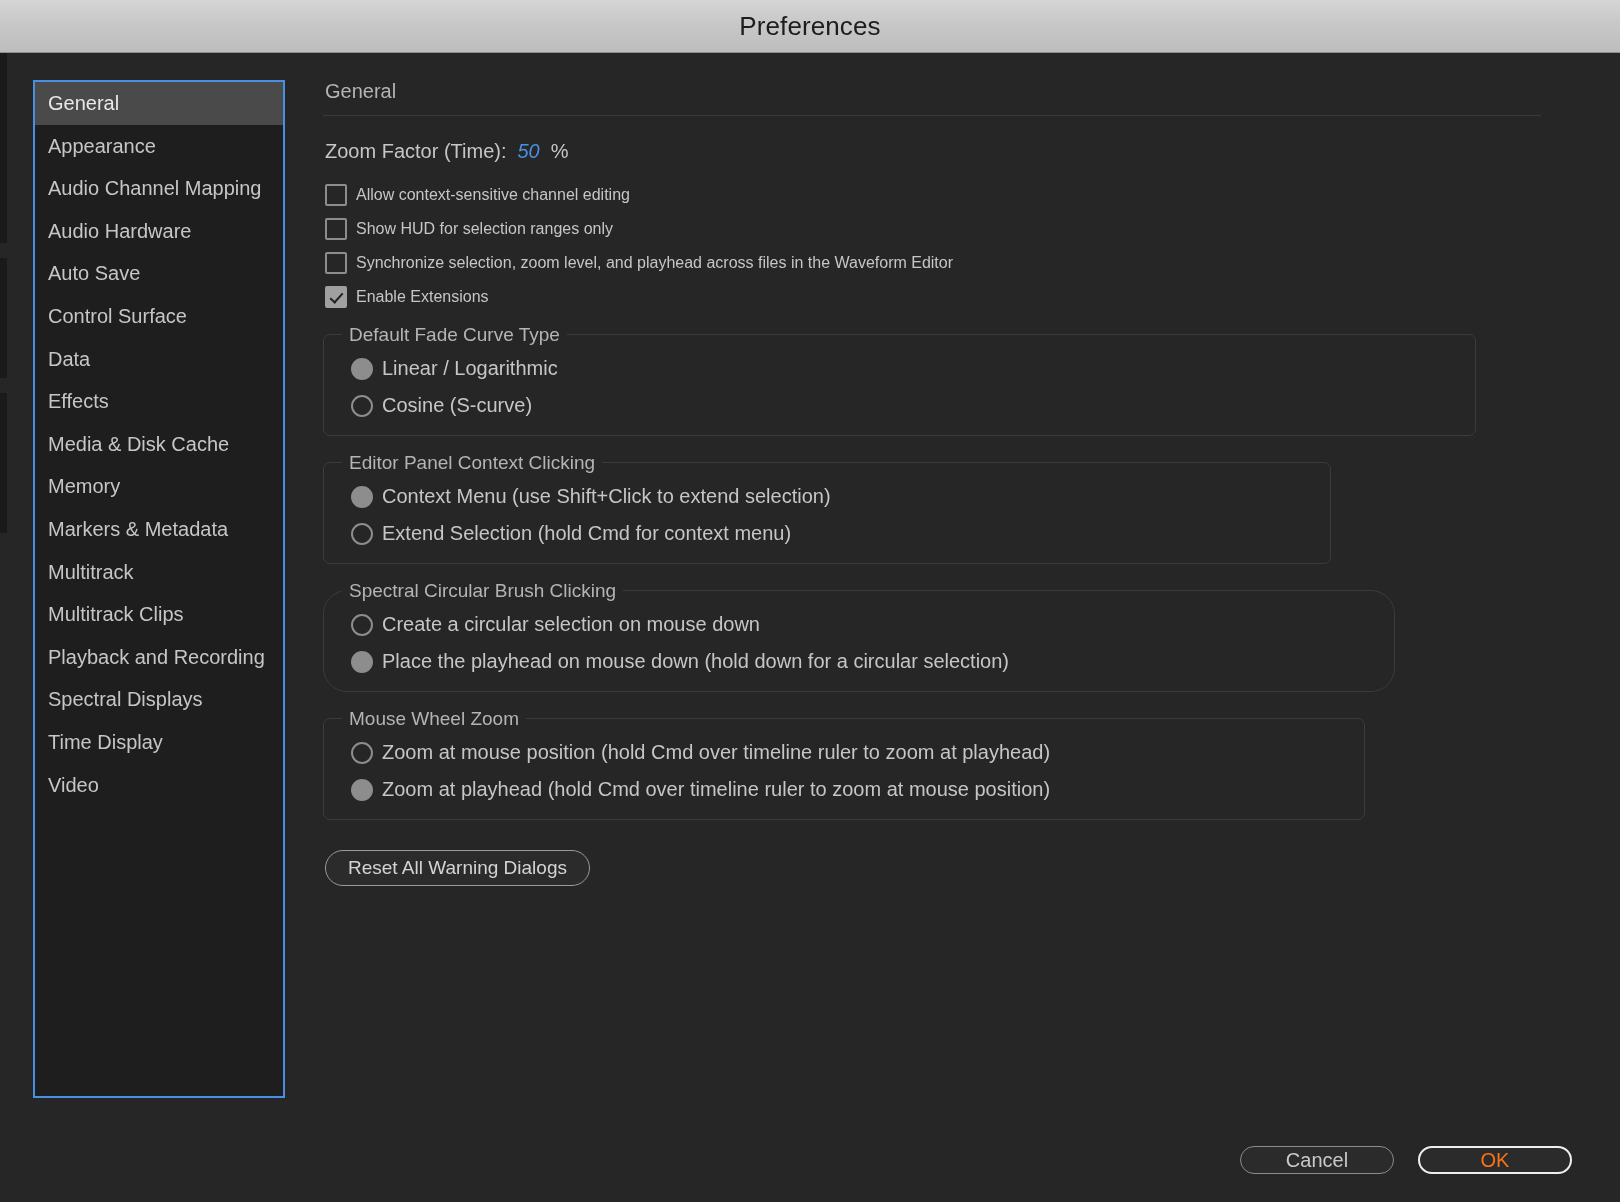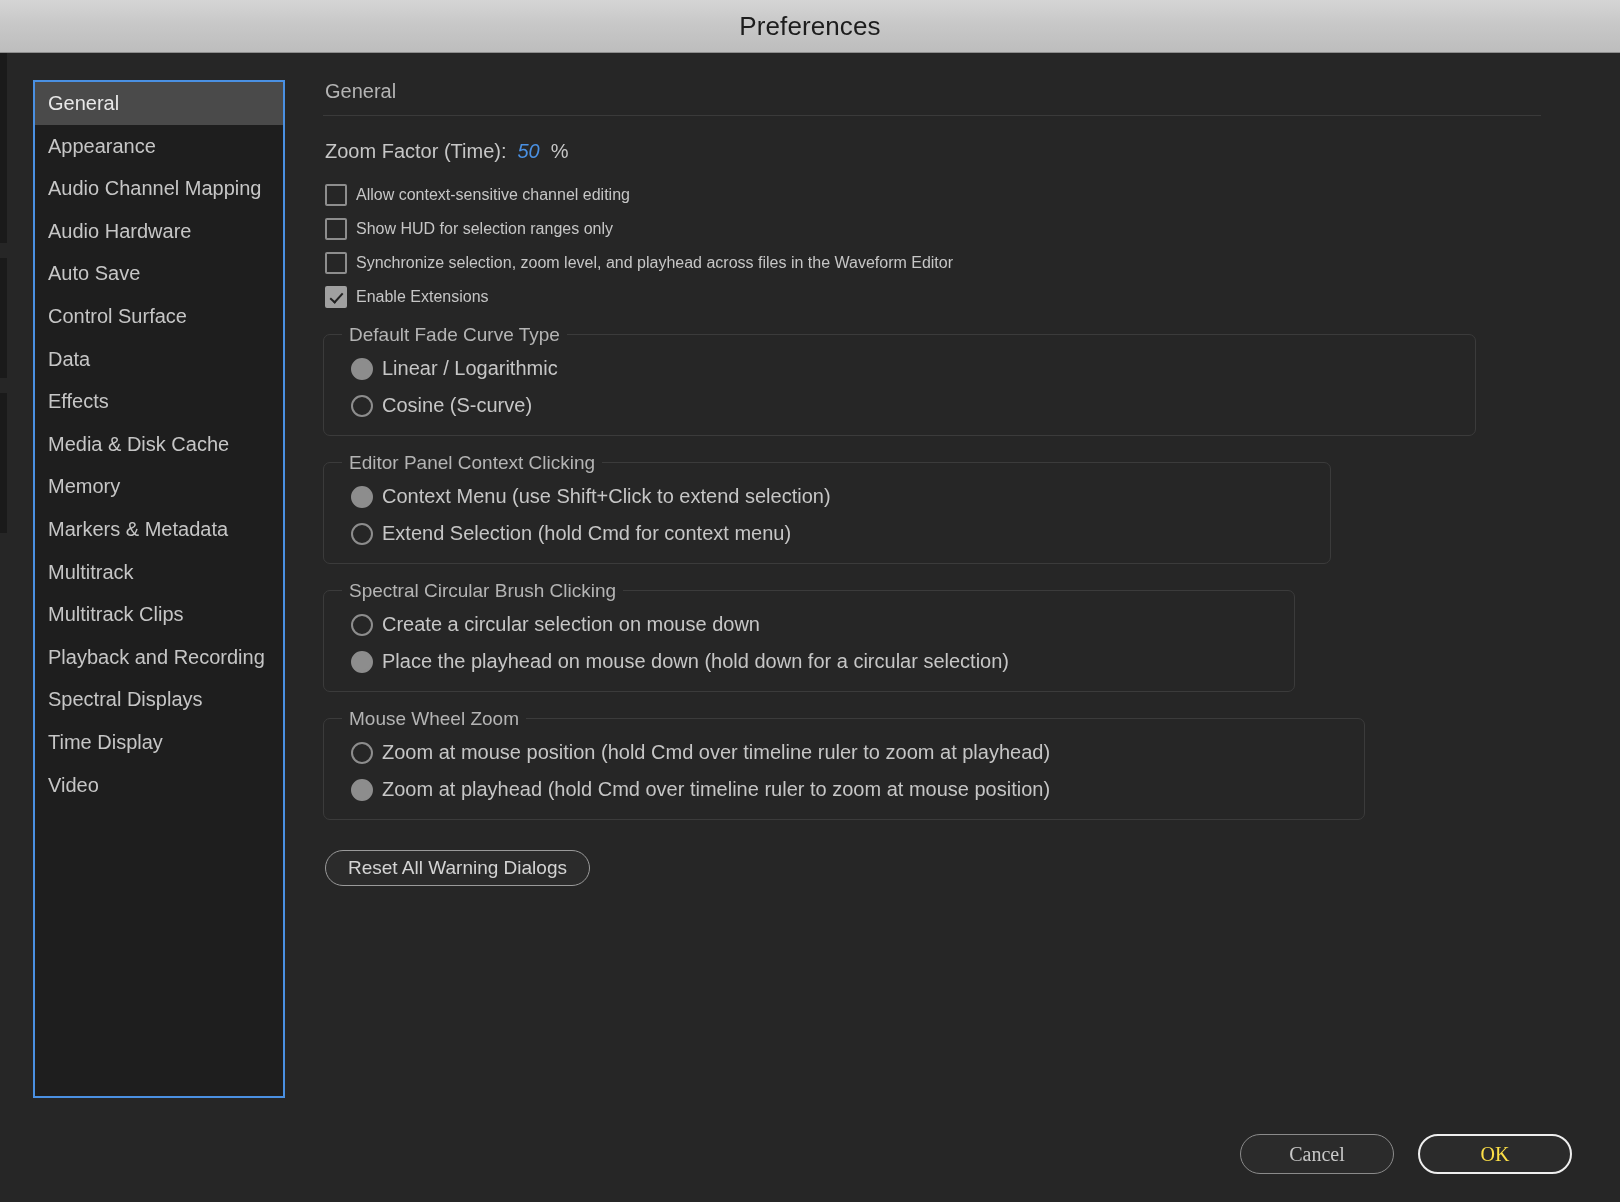--- a/index.html
+++ b/index.html
@@ -169,21 +169,21 @@
     top: -11px;
     left: 18px;
     background: #262626;
     padding: 0 7px;
     font-size: 19px;
     color: #b4b4b4;
     white-space: nowrap;
   }
   .group-w1 { width: 1153px; }
   .group-w2 { width: 1008px; }
-  .group-w3 { width: 972px; }
+  .group-w3 { width: 1072px; border-radius: 24px; }
   .group-w4 { width: 1042px; }
 
   .radio-row {
     display: flex;
     align-items: center;
     padding-left: 27px;
     margin-bottom: 14px;
   }
   .radio-row:last-child { margin-bottom: 0; }
   .radio {
@@ -227,39 +227,38 @@
   
   .footer {
     position: absolute;
     right: 48px;
     bottom: 28px;
     display: flex;
     align-items: center;
     gap: 24px;
   }
   .dlg-button {
-    height: 40px;
+    height: 28px;
     min-width: 154px;
     border-radius: 20px;
     display: inline-flex;
     align-items: center;
     justify-content: center;
     font-size: 20px;
     box-sizing: border-box;
     cursor: pointer;
     background: #2b2b2b;
-    font-family: Liberation Serif, serif;
   }
   .dlg-button.cancel {
     border: 1.6px solid #8b8b8b;
     color: #c9c9c9;
   }
   .dlg-button.ok {
     border: 2.2px solid #eeeeee;
-    color: #fde047;
+    color: #f97316;
   }
 
   
   .edge-artifact {
     position: absolute;
     left: 0;
     width: 7px;
     background: #1a1a1a;
   }
 </style>

